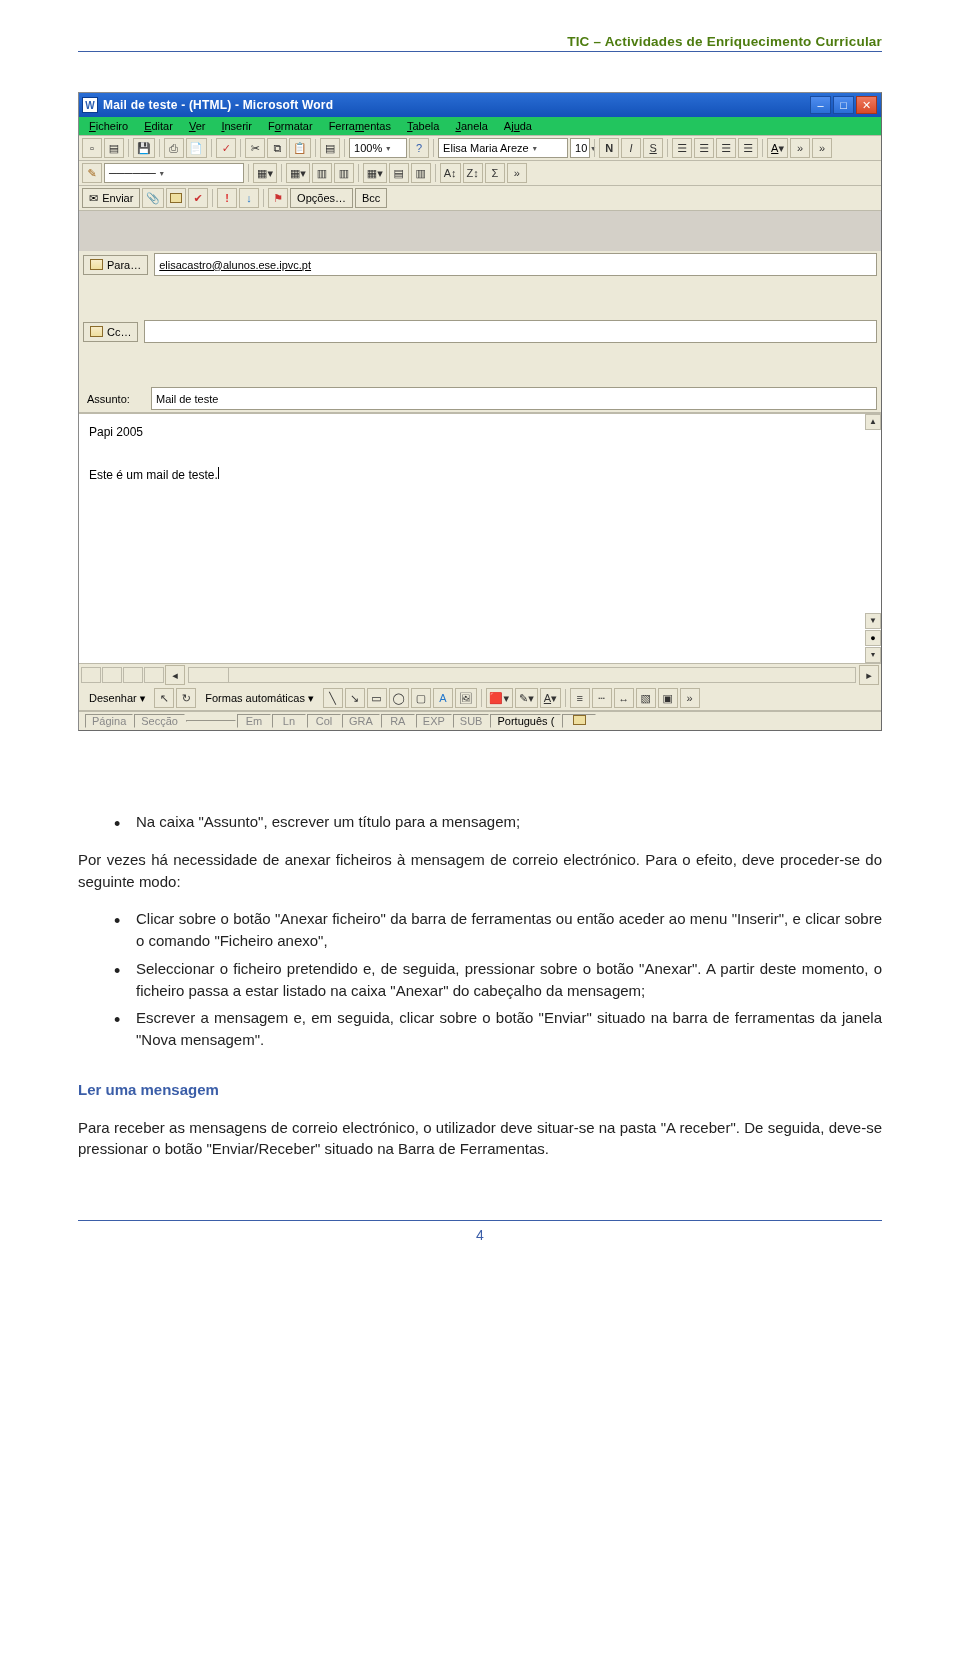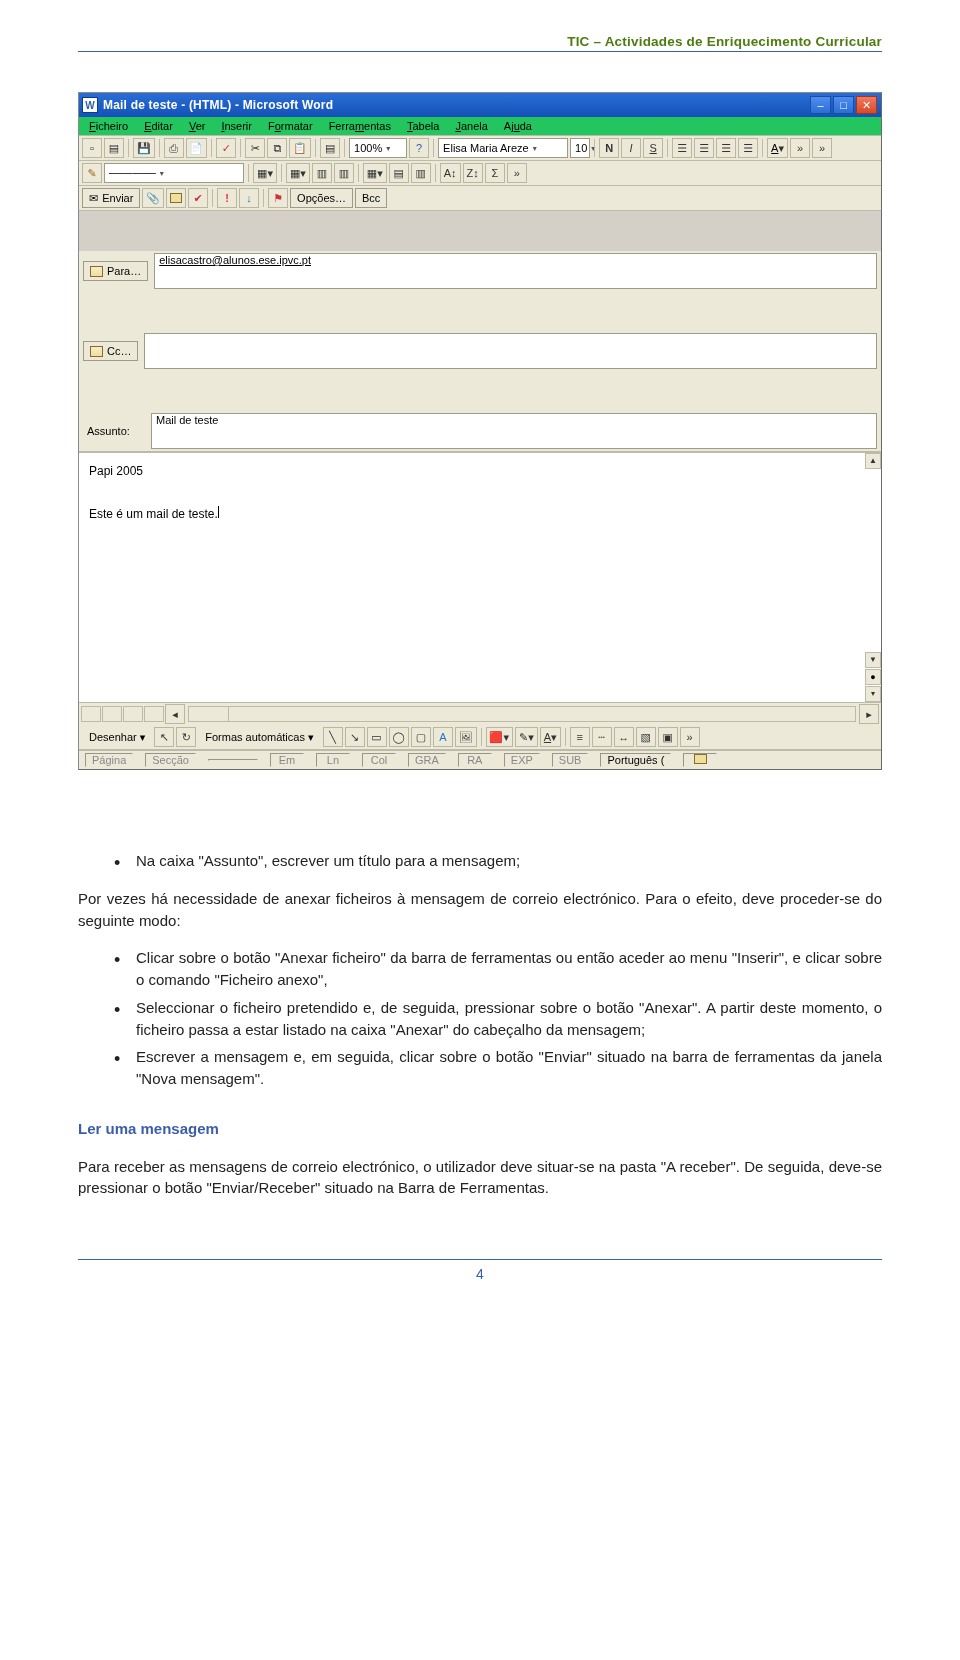--- a/index.html
+++ b/index.html
@@ -108,22 +108,22 @@
     display:flex; align-items:center;
     padding:2px 4px; gap:6px;margin-top:40px;
   }
   .hf-label {
     height:20px;border:1px solid #9f9b87;background:#ece9d8;
     padding:0 6px;display:inline-flex;align-items:center;gap:4px;
     font-size:11px;
   }
   .hf-label .book{display:inline-block;width:13px;height:11px;border:1px solid #8a6b2a;background:linear-gradient(#f7ecc8,#efdf9f);}
   .hf-input {
-    flex:1;height:36px;border:1px solid #9f9b87;background:#fff;
-    padding:0 4px;font-size:11px;display:flex;
+    flex:1;height:23px;border:1px solid #9f9b87;background:#fff;
+    padding:0 4px;font-size:11px;display:flex;align-items:center;
   }
   .assunto-label{width:62px;padding-left:4px;}
   .editor {
     background:#fff;height:250px;position:relative;
     border-top:1px solid #bdbaaa;
     padding:8px 10px;font-size:12px;line-height:1.8;
   }
   .scroll-up,.scroll-down,.scroll-knob{
     position:absolute;right:0;width:16px;height:16px;background:#ece9d8;border:1px solid #bdbaaa;
     display:flex;align-items:center;justify-content:center;font-size:8px;color:#333;
@@ -131,21 +131,21 @@
   .scroll-up{top:0;}
   .scroll-down{bottom:34px;}
   .scroll-knob{bottom:0;height:16px;}
   .nav-dots{position:absolute;right:0;bottom:17px;height:16px;width:16px;background:#ece9d8;border:1px solid #bdbaaa;font-size:9px;display:flex;align-items:center;justify-content:center;}
 
   .viewbar{display:flex;align-items:center;background:#ece9d8;border-top:1px solid #bdbaaa;padding:1px 2px;gap:1px;}
   .viewbtn{width:20px;height:16px;border:1px solid #bdbaaa;background:#ece9d8;}
   .hscroll{flex:1;height:16px;border:1px solid #bdbaaa;background:#ece9d8;margin:0 2px;position:relative;}
   .hscroll .knob{position:absolute;left:0;top:0;height:14px;width:40px;background:#ece9d8;border-right:1px solid #bdbaaa;}
 
-  .statusbar{display:flex;align-items:center;gap:12px;background:#ece9d8;padding:2px 6px;border-top:1px solid #bdbaaa;color:#777;font-size:11px;}
+  .statusbar{display:flex;align-items:center;gap:1px;background:#ece9d8;padding:2px 6px;border-top:1px solid #bdbaaa;color:#777;font-size:11px;}
   .status-cell{border:1px inset #ece9d8;padding:0 6px;min-width:34px;text-align:center;color:#888;}
 
   
   .body-text { font-size: 15px; line-height: 1.45; color:#222; }
   .body-text p { text-align: justify; margin: 16px 0; }
   ul.bullets { list-style: none; padding-left: 36px; margin: 10px 0; }
   ul.bullets li { position: relative; padding-left: 22px; margin: 6px 0; text-align: justify; }
   ul.bullets li::before { content:"•"; position:absolute; left:0; top:0; font-size:18px;}
   .section-heading { color:#3b5ea8; font-weight:bold; font-size:15px; margin-top:28px; margin-bottom:0;}
   .footer-divider{border-top:1px solid #3b5ea8;margin-top:60px;text-align:center;color:#3b5ea8;font-size:14px;padding-top:6px;}

